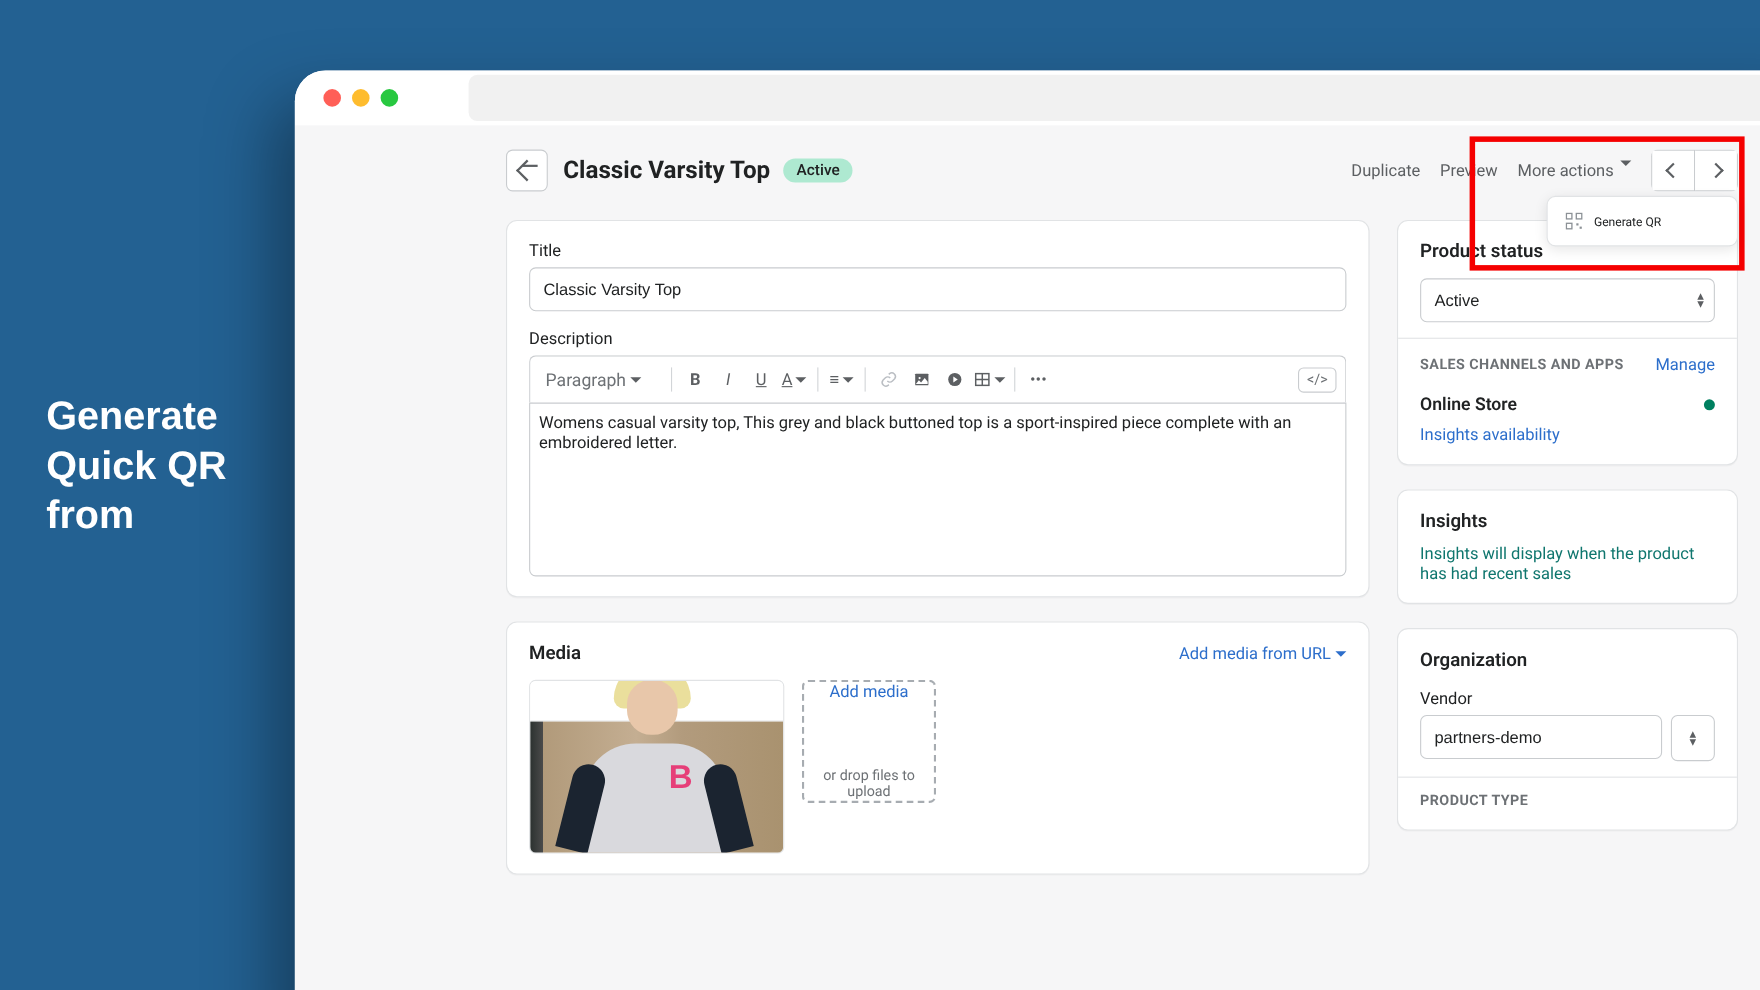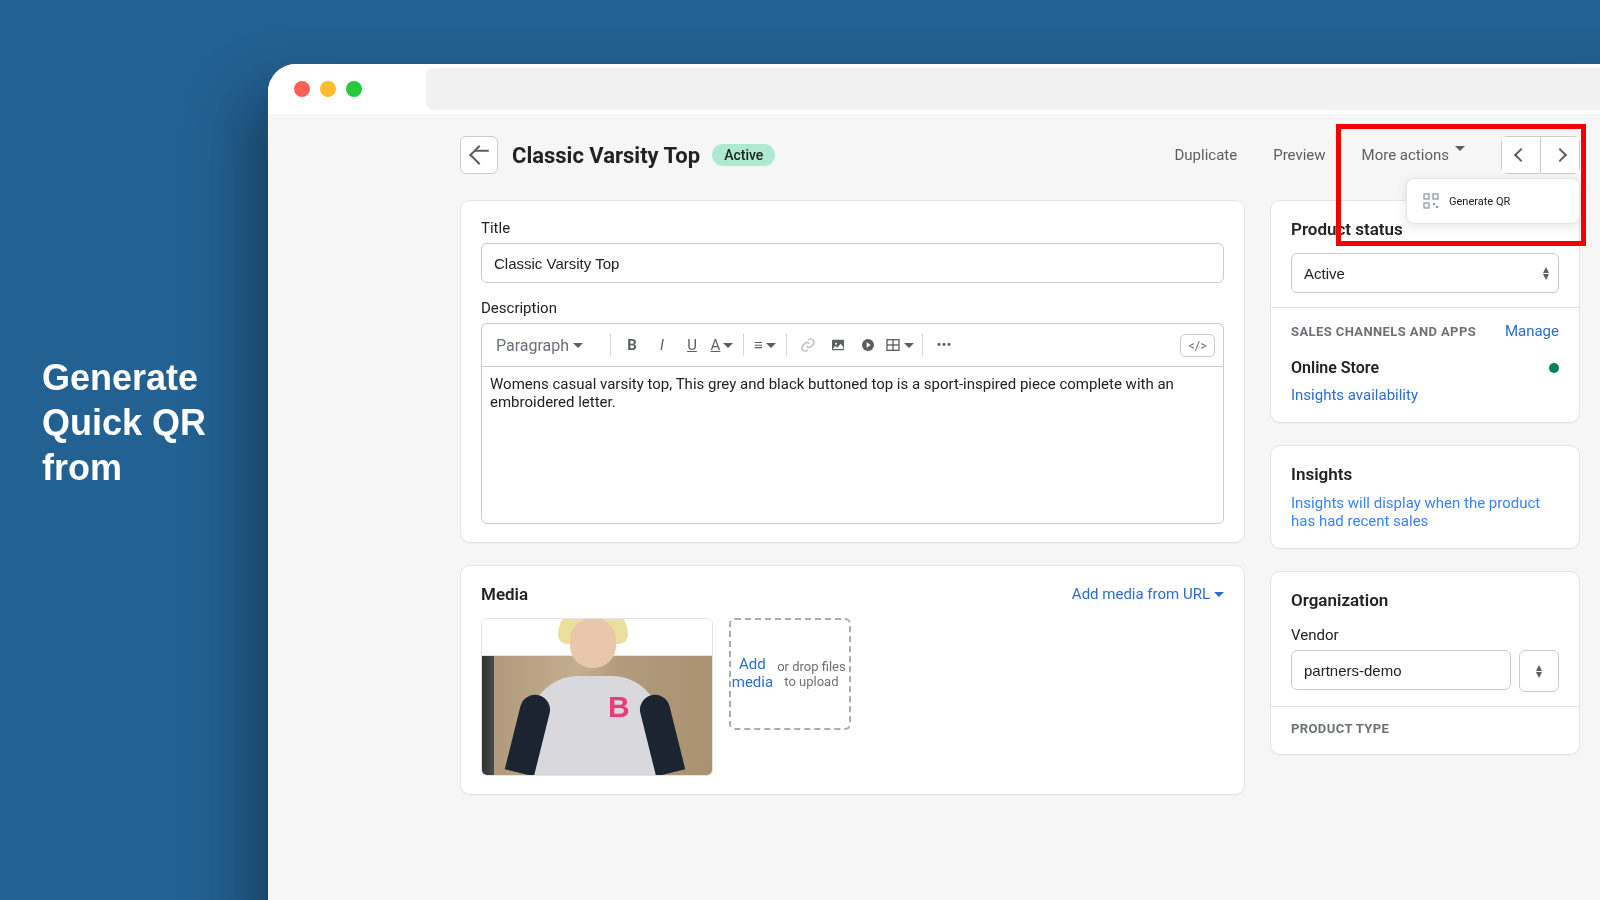--- a/index.html
+++ b/index.html
@@ -104,21 +104,21 @@
     border-radius: 12px;
     padding: 3px 12px;
     font-size: 14px;
     font-weight: 500;
     margin-left: 12px;
   }
   .header-actions {
     margin-left: auto;
     display: flex;
     align-items: center;
-    gap: 36px;
+    gap: 18px;
     font-size: 15px;
     color: #5c5f62;
     position: relative;
   }
   .action-link {
     color: #5c5f62;
     cursor: pointer;
   }
   .action-dropdown {
     display: flex;
@@ -343,21 +343,21 @@
     background: #eadf9c;
     border-radius: 34px 34px 10px 10px;
   }
 
   .add-media-box {
     width: 118px;
     height: 108px;
     border: 2px dashed #a7acb1;
     border-radius: 6px;
     display: flex;
-    flex-direction: row;
+    flex-direction: column;
     align-items: center;
     justify-content: space-between;
     text-align: center;
     font-size: 13px;
     color: #6d7175;
   }
   .add-media-box .link { font-size: 15px; margin-bottom: 2px; }
 
   .select-wrap {
     position: relative;
@@ -393,21 +393,21 @@
     display: flex;
     align-items: center;
     justify-content: space-between;
     font-weight: 600;
     color: #202223;
   }
   .status-dot {
     width: 10px; height: 10px; border-radius: 50%; background: #008060;
   }
   .muted {
-    color: #3b82f6;
+    color: #0f766e;
     font-size: 15px;
   }
 
   .vendor-row {
     display: flex;
     gap: 8px;
   }
   .vendor-row .select-wrap:first-child { flex: 1; }
   .vendor-btn {
     width: 38px;

